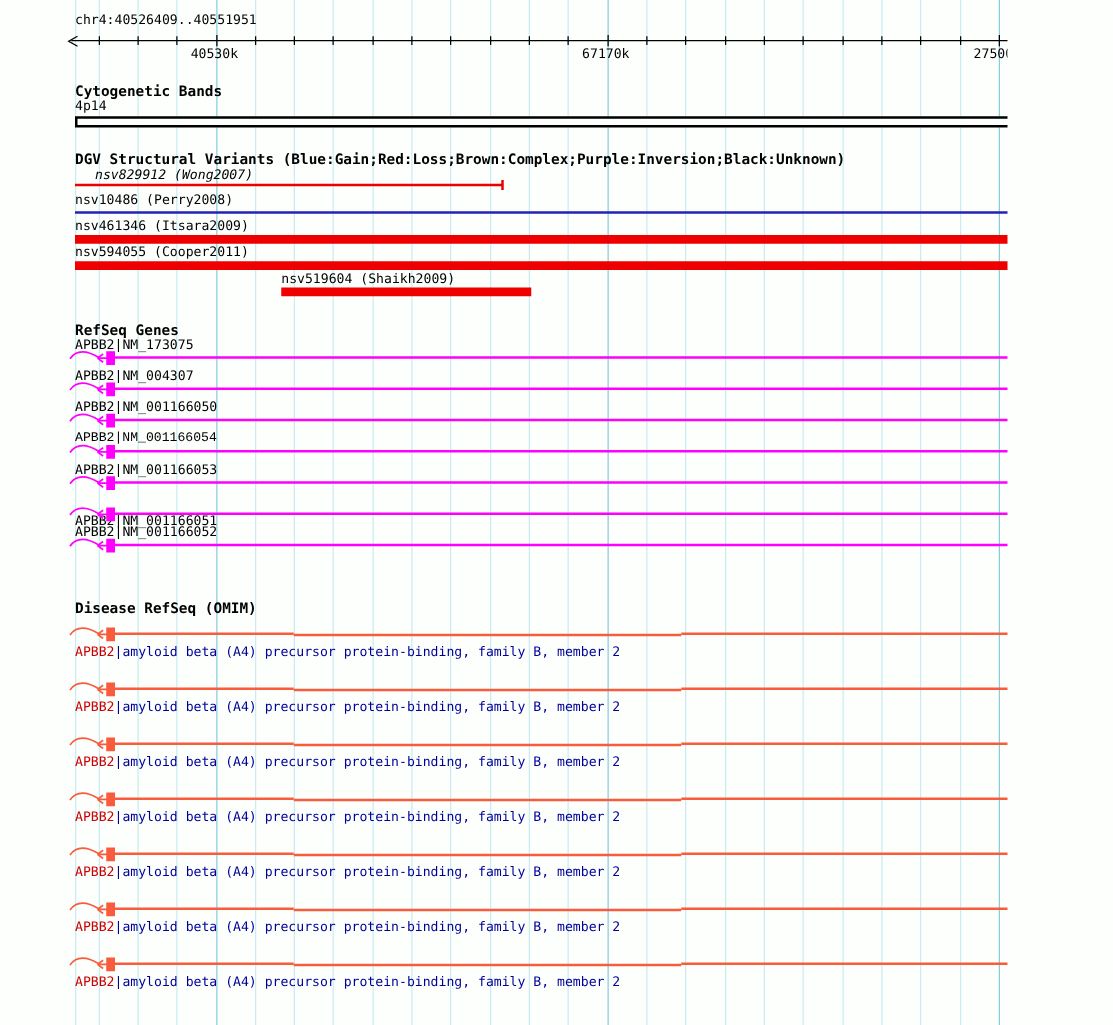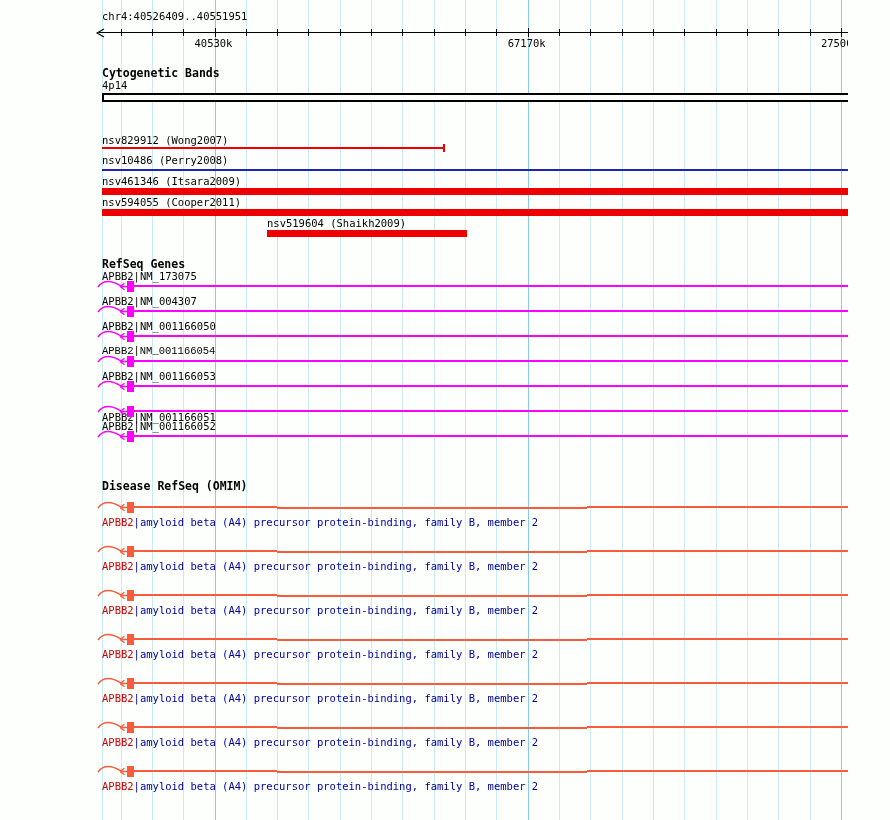--- a/index.html
+++ b/index.html
@@ -2,21 +2,21 @@
 <html><head>
 <meta charset="utf-8">
 <style>
   html,body{margin:0;padding:0;overflow:hidden;}
   body{
     width:890px;height:820px;
     background:#fdfffd;
     font-family:"DejaVu Sans Mono","Liberation Mono",monospace;
     color:#000;
   }
-  #screen{position:relative;width:806px;height:820px;overflow:hidden;margin-left:42px;}
+  #screen{position:relative;width:806px;height:820px;overflow:hidden;}
   #screen > div, .layer{position:absolute;}
   .layer{left:0;top:0;width:890px;height:820px;}
   .lbl{
     position:absolute;
     font-size:10.5px;line-height:11px;white-space:pre;
   }
   .title{
     position:absolute;
     font-size:11.5px;font-weight:bold;line-height:12px;white-space:pre;
   }
@@ -91,22 +91,23 @@
       <div style="position: absolute; left: 830.2px; top: 29px; width: 1px; height: 7px; background: rgb(0, 0, 0);"></div>
       <div class="lbl" style="position: absolute; left: 152.5px; top: 38px;">40530k</div>
       <div class="lbl" style="position: absolute; left: 465.7px; top: 38px;">67170k</div>
       <div class="lbl" style="position: absolute; left: 778.9px; top: 38px;">27500k</div>
     </div>
 
   <div class="title" style="left:60px;top:67px">Cytogenetic Bands</div>
   <div class="lbl" style="left:60px;top:80px">4p14</div>
   <div style="position:absolute;left:60px;top:93px;width:802px;height:9px;border:2px solid #000;box-sizing:border-box;background:#fdfffd"></div>
 
+  <div class="title" style="left:60px;top:121px">DGV Structural Variants (Blue:Gain;Red:Loss;Brown:Complex;Purple:Inversion;Black:Unknown)</div>
   <div id="dgv-layer" class="layer">
-      <div class="lbl" style="position: absolute; left: 60px; top: 135px;">nsv829912 (Wong2007)</div>
+      <div class="lbl" style="position: absolute; left: 76px; top: 135px; font-style: italic;">nsv829912 (Wong2007)</div>
       <div style="position: absolute; left: 60px; top: 147px; width: 342px; height: 2px; background: rgb(238, 0, 0);"></div>
       <div style="position: absolute; left: 401px; top: 144px; width: 2px; height: 8px; background: rgb(238, 0, 0);"></div>
       <div class="lbl" style="position: absolute; left: 60px; top: 155px;">nsv10486 (Perry2008)</div>
       <div style="position: absolute; left: 60px; top: 169px; width: 802px; height: 2px; background: rgb(34, 34, 187);"></div>
       <div class="lbl" style="position: absolute; left: 60px; top: 176px;">nsv461346 (Itsara2009)</div>
       <div style="position: absolute; left: 60px; top: 188px; width: 802px; height: 7px; background: rgb(238, 0, 0);"></div>
       <div class="lbl" style="position: absolute; left: 60px; top: 197px;">nsv594055 (Cooper2011)</div>
       <div style="position: absolute; left: 60px; top: 209px; width: 802px; height: 7px; background: rgb(238, 0, 0);"></div>
       <div class="lbl" style="position: absolute; left: 225px; top: 218px;">nsv519604 (Shaikh2009)</div>
       <div style="position: absolute; left: 225px; top: 230px; width: 200px; height: 7px; background: rgb(238, 0, 0);"></div>

